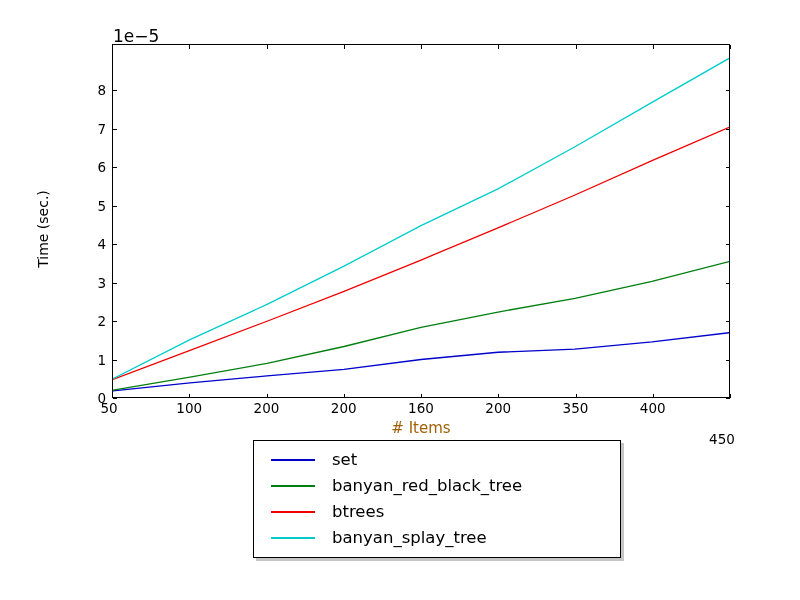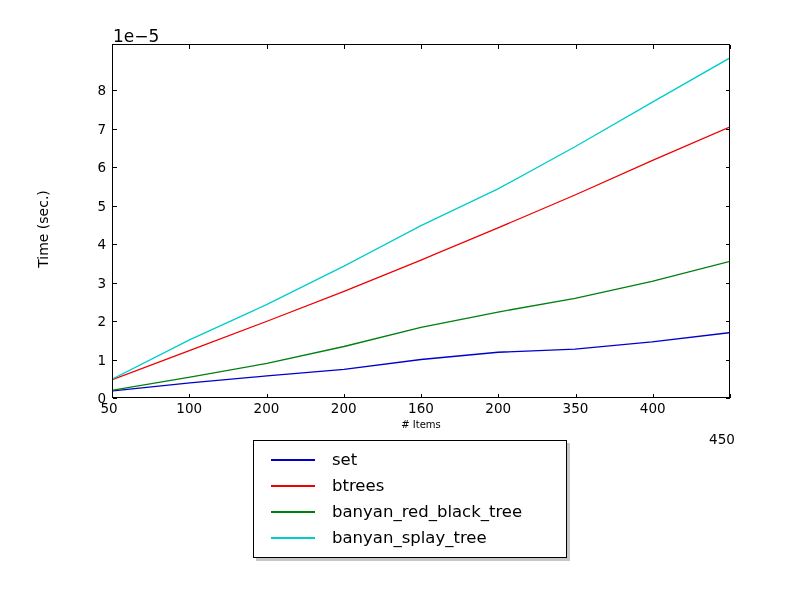--- a/index.html
+++ b/index.html
@@ -93,39 +93,39 @@
     text-align: right;
     transform: translateY(-50%);
     white-space: nowrap;
   }
   
   #xlabel {
     position: absolute;
     left: 112px; top: 419px;
     width: 618px;
     text-align: center;
-    font-size: 10px;
-    color: #000000;
+    font-size: 15px;
+    color: #a16207;
   }
   #ylabel {
     position: absolute;
     left: -37px;
     top: 221px;
     width: 160px;
     text-align: center;
     font-size: 14px;
     color: #000000;
     transform: rotate(-90deg);
     transform-origin: center center;
   }
   
   #legend {
     position: absolute;
     left: 253px; top: 440px;
-    width: 314px;
+    width: 368px;
     background: #ffffff;
     border: 1px solid #000000;
     box-sizing: border-box;
     padding: 6px 0 6px 0;
     box-shadow: 3px 3px 0 rgba(128,128,128,0.45);
   }
   .legend-row {
     display: flex;
     align-items: center;
     height: 26px;
@@ -226,26 +226,26 @@
 
   <div id="xlabel"># Items</div>
   <div id="ylabel">Time (sec.)</div>
 
   <div id="legend">
       <div class="legend-row">
         <div class="legend-swatch" style="background: rgb(0, 0, 204);"></div>
         <div class="legend-label">set</div>
       </div>
       <div class="legend-row">
+        <div class="legend-swatch" style="background: rgb(0, 127, 14);"></div>
+        <div class="legend-label">banyan_red_black_tree</div>
+      </div>
+      <div class="legend-row">
         <div class="legend-swatch" style="background: rgb(239, 0, 0);"></div>
         <div class="legend-label">btrees</div>
       </div>
       <div class="legend-row">
-        <div class="legend-swatch" style="background: rgb(0, 127, 14);"></div>
-        <div class="legend-label">banyan_red_black_tree</div>
-      </div>
-      <div class="legend-row">
         <div class="legend-swatch" style="background: rgb(0, 204, 204);"></div>
         <div class="legend-label">banyan_splay_tree</div>
       </div>
     </div>
 
 </div>
 
 </body></html>

